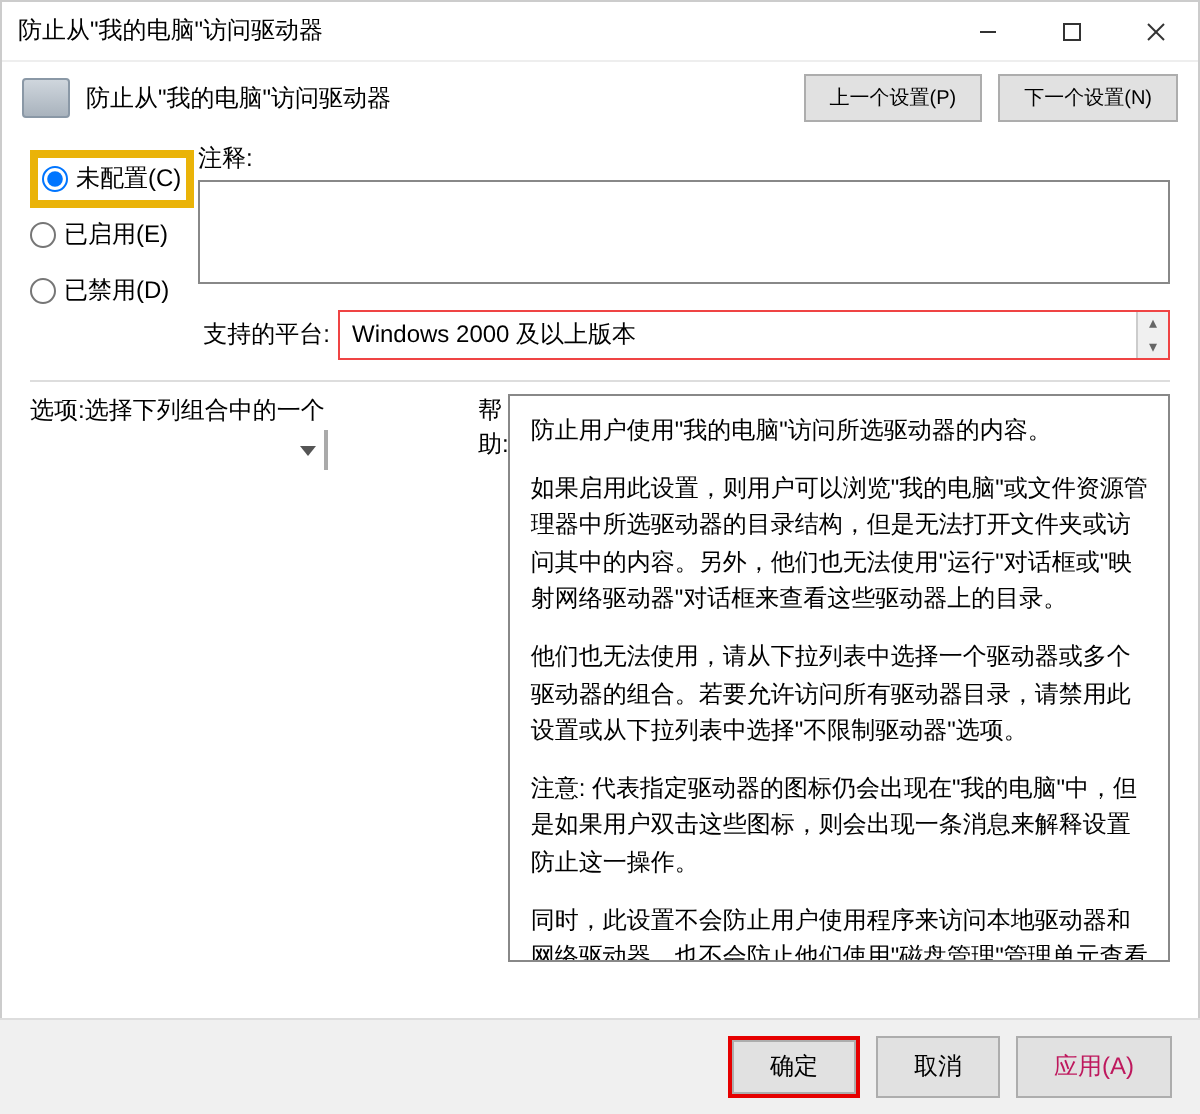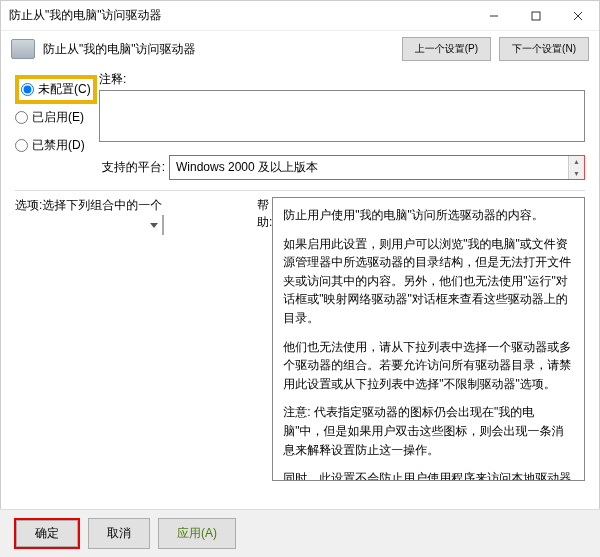--- a/index.html
+++ b/index.html
@@ -116,21 +116,21 @@
   }
   .lower {
     display: flex;
     padding: 0 14px;
     gap: 14px;
   }
   .lower .col {
     display: flex; flex-direction: row;
   }
   .lower .col-left { width: 210px; }
-  .lower .col-right { flex: 1; margin-left: 18px; }
+  .lower .col-right { flex: 1; }
   .colhead { font-size: 12px; margin-bottom: 4px; }
   .combo {
     height: 20px;
     background: #e6e6e6;
     border: 1px solid #aaa;
     position: relative;
     margin-top: 18px;
   }
   .combo::after {
     content: "";
@@ -150,35 +150,36 @@
     background: #fff;
   }
   .helpbox p { margin: 0 0 10px 0; }
   .footer {
     position: absolute;
     bottom: 0; left: 0; right: 0;
     border-top: 1px solid #ddd;
     background: #f0f0f0;
     padding: 8px 14px;
     display: flex;
+    justify-content: flex-end;
     gap: 8px;
   }
   .footer button {
     border: 1px solid #adadad;
     background: #e1e1e1;
     padding: 4px 18px;
     font-size: 12px;
     font-family: inherit;
   }
   .footer .ok-wrap {
     border: 2px solid #e60000;
     display: inline-flex;
   }
   .footer .ok-wrap button { margin: 0; }
-  .footer button.disabled { color: #4d7c0f; }
+  .footer button.disabled { color: #be185d; }
 </style>
 </head>
 <body>
 
 <div class="titlebar">
   <span class="title">防止从"我的电脑"访问驱动器</span>
   <div class="ctrls">
     <div class="ctrl">
       <svg width="10" height="10">
           <line x1="1" y1="5" x2="9" y2="5" stroke="#333" stroke-width="1"></line>

